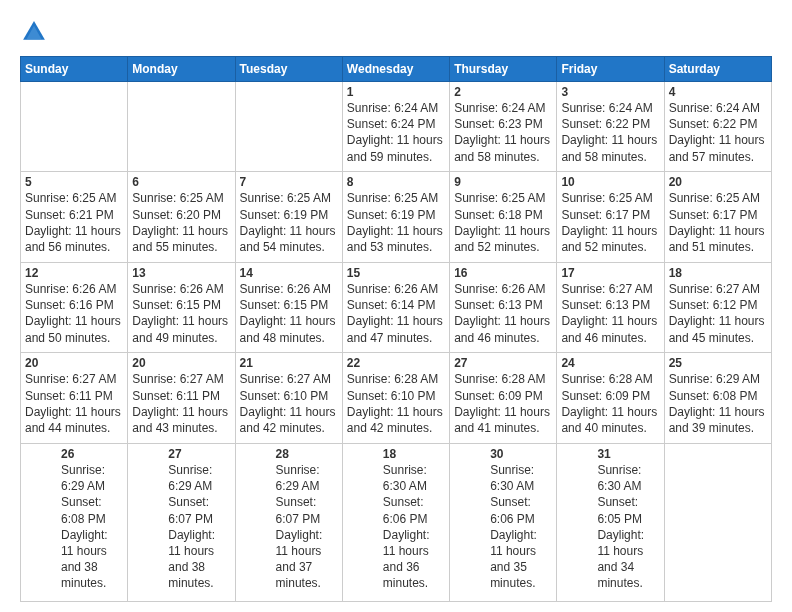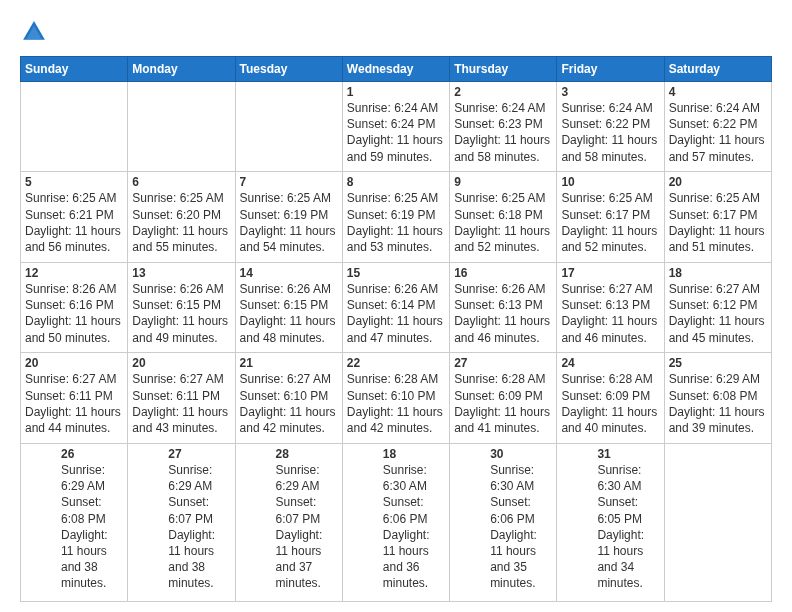--- a/index.html
+++ b/index.html
@@ -219,21 +219,21 @@
             <span class="day-number">20</span>
             <div class="day-info">Sunrise: 6:25 AM
 Sunset: 6:17 PM
 Daylight: 11 hours
 and 51 minutes.</div>
           </td>
         </tr>
         <tr>
           <td>
             <span class="day-number">12</span>
-            <div class="day-info">Sunrise: 8:26 AM
+            <div class="day-info">Sunrise: 6:26 AM
 Sunset: 6:16 PM
 Daylight: 11 hours
 and 50 minutes.</div>
           </td>
           <td>
             <span class="day-number">13</span>
             <div class="day-info">Sunrise: 6:26 AM
 Sunset: 6:15 PM
 Daylight: 11 hours
 and 49 minutes.</div>

